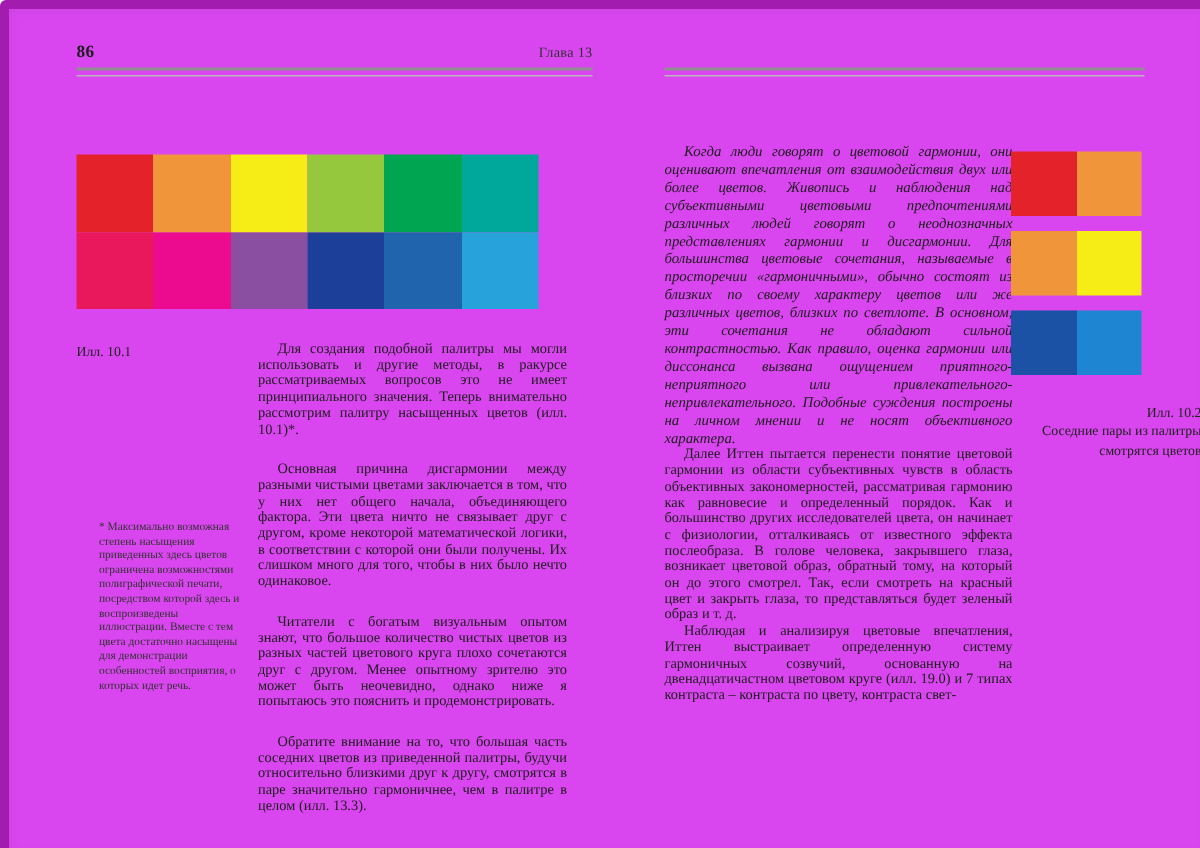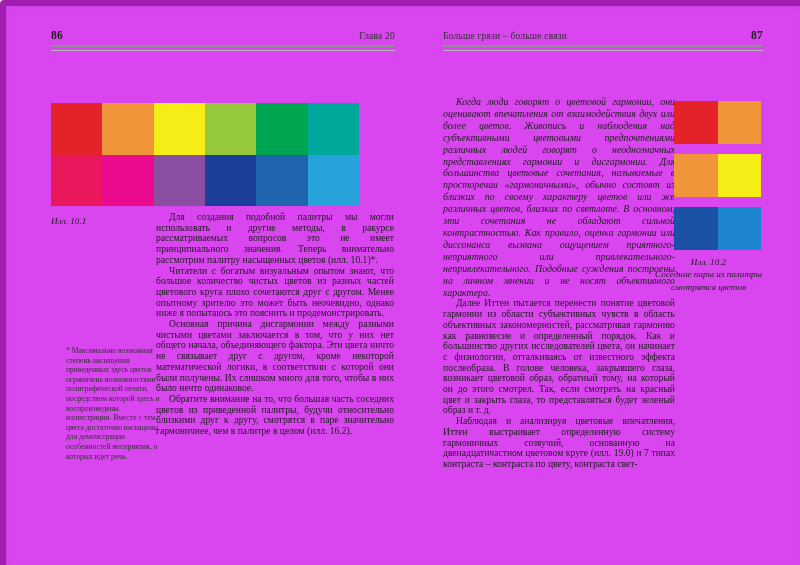--- a/index.html
+++ b/index.html
@@ -25,54 +25,54 @@
   .head-rule.right{left:437px;width:320px;}
 
   
   .palette{
     position:absolute;left:45px;top:97px;width:308px;height:103px;
     display:grid;grid-template-columns:repeat(6,1fr);grid-template-rows:1fr 1fr;
   }
   .swatch{width:100%;height:100%;}
 
   
-  .caption{font-style:italic;font-size:9.2px;line-height:12.4px;color:#222;}
+  .caption{font-size:9.2px;line-height:12.4px;color:#222;margin-top:13px;}
   .caption .cap-label{display:block;}
   .caption-10-1{position:absolute;left:45px;top:209px;width:104px;text-align:left;}
-  .caption-10-2{position:absolute;left:648px;top:250px;width:109px;text-align:center;}
+  .caption-10-2{position:absolute;left:686px;top:250px;width:109px;text-align:right;}
 
   .footnote{
     position:absolute;left:60px;top:340px;width:99px;
     font-size:7.6px;line-height:9.6px;color:#333;text-align:left;
   }
 
   
   .body-col{position:absolute;text-align:justify;font-size:9.6px;line-height:10.7px;}
-  .body-col p{margin:0;text-indent:13px;}
+  .body-col p{margin:16px;text-indent:13px;}
   .left-body{left:150px;top:206px;width:238px;}
   .right-body{left:437px;top:90px;width:232px;}
   .quote{
     font-style:italic;font-size:9.9px;line-height:11.9px;
     text-align:justify;margin:0 0 9px 0;
   }
   .right-body p{margin:0;text-indent:13px;}
 
   
   .pairs{position:absolute;left:668px;top:95px;width:87px;}
   .pair{display:flex;width:87px;height:43px;margin-bottom:10px;}
   .pair .half{flex:1 1 50%;height:100%;}
 </style>
 </head>
 <body>
 
 <div class="spread">
 
   <div class="pg-head left">
     <span class="pagenum">86</span>
-    <span class="runhead">Глава 20</span>
+    <span class="runhead">Глава 13</span>
   </div>
   <div class="head-rule left"></div>
 
   <div class="palette">
       <div class="swatch" style="background: rgb(227, 34, 42);"></div>
       <div class="swatch" style="background: rgb(240, 149, 58);"></div>
       <div class="swatch" style="background: rgb(246, 236, 22);"></div>
       <div class="swatch" style="background: rgb(149, 200, 61);"></div>
       <div class="swatch" style="background: rgb(0, 165, 81);"></div>
       <div class="swatch" style="background: rgb(0, 167, 155);"></div>
@@ -85,29 +85,25 @@
     </div>
 
   <div class="caption caption-10-1">
     <span class="cap-label">Илл. 10.1</span>
   </div>
 
   <div class="footnote">* Максимально возможная степень насыщения приведенных здесь цветов ограничена возможностями полиграфической печати, посредством которой здесь и воспроизведены иллюстрации. Вместе с тем цвета достаточно насыщены для демонстрации особенностей восприятия, о которых идет речь.</div>
 
   <div class="body-col left-body">
     <p>Для создания подобной палитры мы могли использовать и другие методы, в ракурсе рассматриваемых вопросов это не имеет принципиального значения. Теперь внимательно рассмотрим палитру насыщенных цветов (илл. 10.1)*.</p>
+    <p>Основная причина дисгармонии между разными чистыми цветами заключается в том, что у них нет общего начала, объединяющего фактора. Эти цвета ничто не связывает друг с другом, кроме некоторой математической логики, в соответствии с которой они были получены. Их слишком много для того, чтобы в них было нечто одинаковое.</p>
     <p>Читатели с богатым визуальным опытом знают, что большое количество чистых цветов из разных частей цветового круга плохо сочетаются друг с другом. Менее опытному зрителю это может быть неочевидно, однако ниже я попытаюсь это пояснить и продемонстрировать.</p>
-    <p>Основная причина дисгармонии между разными чистыми цветами заключается в том, что у них нет общего начала, объединяющего фактора. Эти цвета ничто не связывает друг с другом, кроме некоторой математической логики, в соответствии с которой они были получены. Их слишком много для того, чтобы в них было нечто одинаковое.</p>
-    <p>Обратите внимание на то, что большая часть соседних цветов из приведенной палитры, будучи относительно близкими друг к другу, смотрятся в паре значительно гармоничнее, чем в палитре в целом (илл. 16.2).</p>
+    <p>Обратите внимание на то, что большая часть соседних цветов из приведенной палитры, будучи относительно близкими друг к другу, смотрятся в паре значительно гармоничнее, чем в палитре в целом (илл. 13.3).</p>
   </div>
 
-  <div class="pg-head right">
-    <span class="runhead">Больше грязи – больше связи</span>
-    <span class="pagenum">87</span>
-  </div>
   <div class="head-rule right"></div>
 
   <div class="body-col right-body">
     <p class="quote">Когда люди говорят о цветовой гармонии, они оценивают впечатления от взаимодействия двух или более цветов. Живопись и наблюдения над субъективными цветовыми предпочтениями различных людей говорят о неоднозначных представлениях гармонии и дисгармонии. Для большинства цветовые сочетания, называемые в просторечии «гармоничными», обычно состоят из близких по своему характеру цветов или же различных цветов, близких по светлоте. В основном, эти сочетания не обладают сильной контрастностью. Как правило, оценка гармонии или диссонанса вызвана ощущением приятного-неприятного или привлекательного-непривлекательного. Подобные суждения построены на личном мнении и не носят объективного характера.</p>
     <p>Далее Иттен пытается перенести понятие цветовой гармонии из области субъективных чувств в область объективных закономерностей, рассматривая гармонию как равновесие и определенный порядок. Как и большинство других исследователей цвета, он начинает с физиологии, отталкиваясь от известного эффекта послеобраза. В голове человека, закрывшего глаза, возникает цветовой образ, обратный тому, на который он до этого смотрел. Так, если смотреть на красный цвет и закрыть глаза, то представляться будет зеленый образ и т. д.</p>
     <p>Наблюдая и анализируя цветовые впечатления, Иттен выстраивает определенную систему гармоничных созвучий, основанную на двенадцатичастном цветовом круге (илл. 19.0) и 7 типах контраста – контраста по цвету, контраста свет-</p>
   </div>
 
   <div class="pairs">
       <div class="pair">

